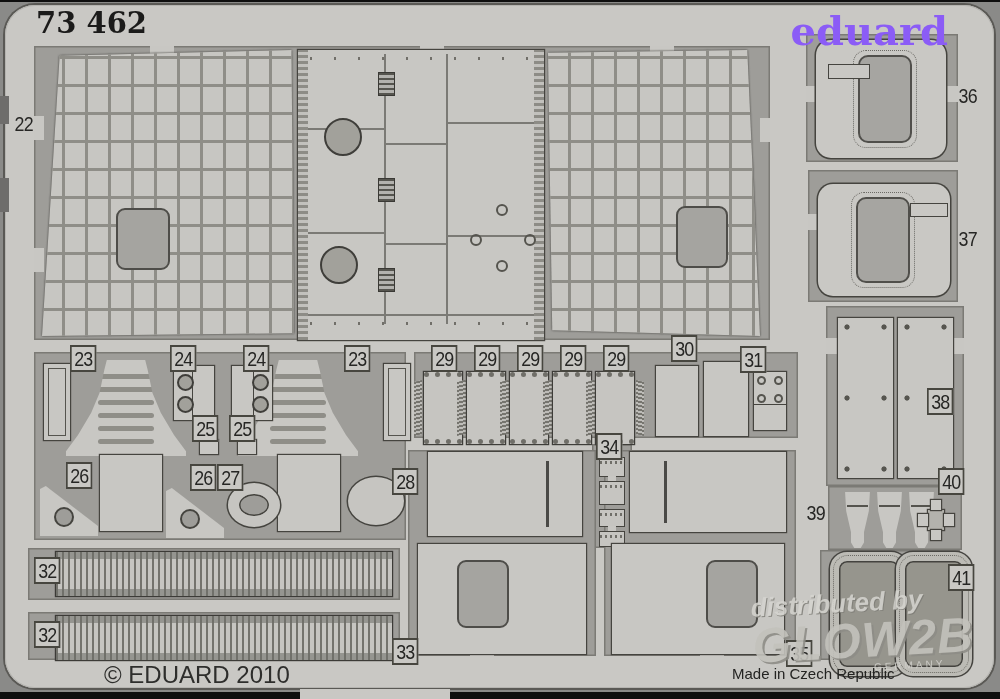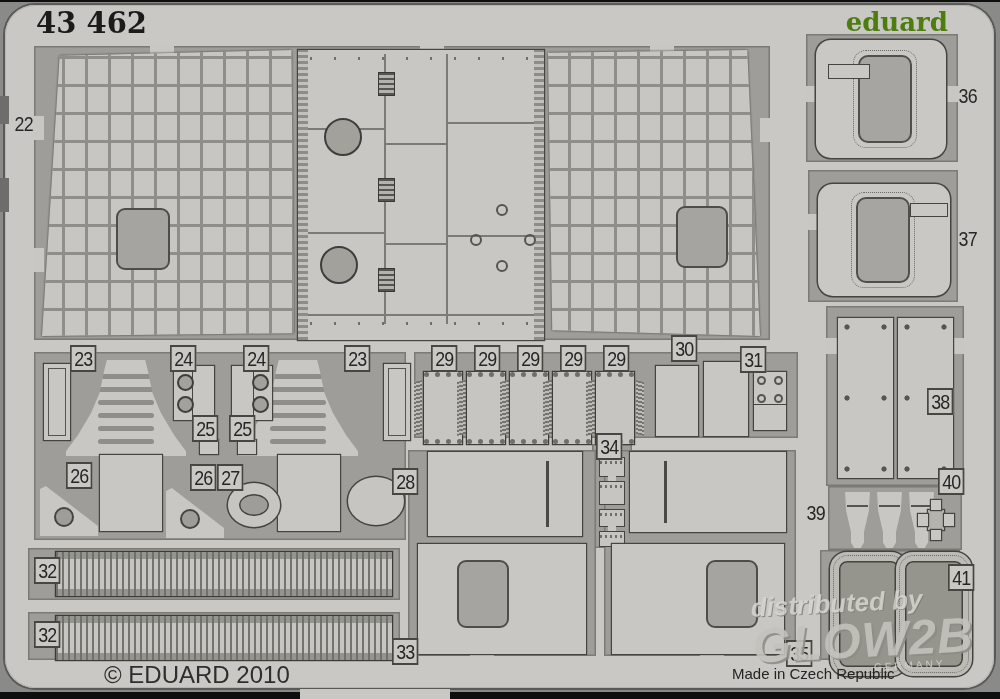--- a/index.html
+++ b/index.html
@@ -86,22 +86,22 @@
     background-image:repeating-linear-gradient(90deg,#6f6e68 0 2px,transparent 2px 5px);
     background-size:100% 3px;background-repeat:no-repeat;background-position:0 3px;}
   
   .label{position:absolute;color:#262624;background:#c9c8c4;border:2px solid #47463f;
     font-size:21px;line-height:23px;padding:0 3px;transform:scaleX(.85);transform-origin:left top;
     letter-spacing:-1px;white-space:nowrap;}
   .label.plain{background:transparent;border:none;}
   
   .titlebar{position:absolute;left:36px;top:6px;display:flex;gap:26px;color:#1b1b1a;
     font-family:"DejaVu Serif","Liberation Serif",serif;font-weight:bold;font-size:29px;}
-  .brand{position:absolute;right:52px;top:7px;color:#4d7c0f;
-    font-family:"DejaVu Serif","Liberation Serif",serif;font-weight:bold;font-size:26px;}
+  .brand{position:absolute;right:52px;top:7px;color:#8b5cf6;
+    font-family:"DejaVu Serif","Liberation Serif",serif;font-weight:bold;font-size:40px;}
   .copyright{position:absolute;left:104px;top:661px;font-size:24px;color:#2e2e2c;}
   .madein{position:absolute;left:732px;top:665px;font-size:15px;color:#242422;}
   
   .wm{position:absolute;left:752px;top:586px;width:260px;transform:rotate(-3deg);z-index:9;
     pointer-events:none;}
   .wm1{font-style:italic;font-weight:bold;font-size:26px;color:#d6d5d0;opacity:.85;
     text-shadow:1px 1px 0 #7e7d77;}
   .wm2{font-style:italic;font-weight:bold;font-size:49px;line-height:44px;color:#c3c2bc;opacity:.9;
     letter-spacing:1px;text-shadow:2px 2px 0 #8e8d87;}
   .wm3{font-size:10px;letter-spacing:3px;color:#d6d5d0;opacity:.85;margin-left:120px;}
@@ -321,21 +321,21 @@
       <div class="label" style="left: 786px; top: 640px;">35</div>
       <div class="label plain" style="left: 956px; top: 84px;">36</div>
       <div class="label plain" style="left: 956px; top: 227px;">37</div>
       <div class="label" style="left: 927px; top: 388px;">38</div>
       <div class="label plain" style="left: 804px; top: 501px;">39</div>
       <div class="label" style="left: 938px; top: 468px;">40</div>
       <div class="label" style="left: 948px; top: 564px;">41</div>
     </div>
 
   <div class="titlebar">
-    <span>43 462</span>
+    <span>73 462</span>
   </div>
   <div class="brand">eduard</div>
   <div class="copyright">© EDUARD 2010</div>
   <div class="madein">Made in Czech Republic</div>
 
   <div class="wm">
     <div class="wm1">distributed by</div>
     <div class="wm2">GLOW2B</div>
     <div class="wm3">GERMANY</div>
   </div>

